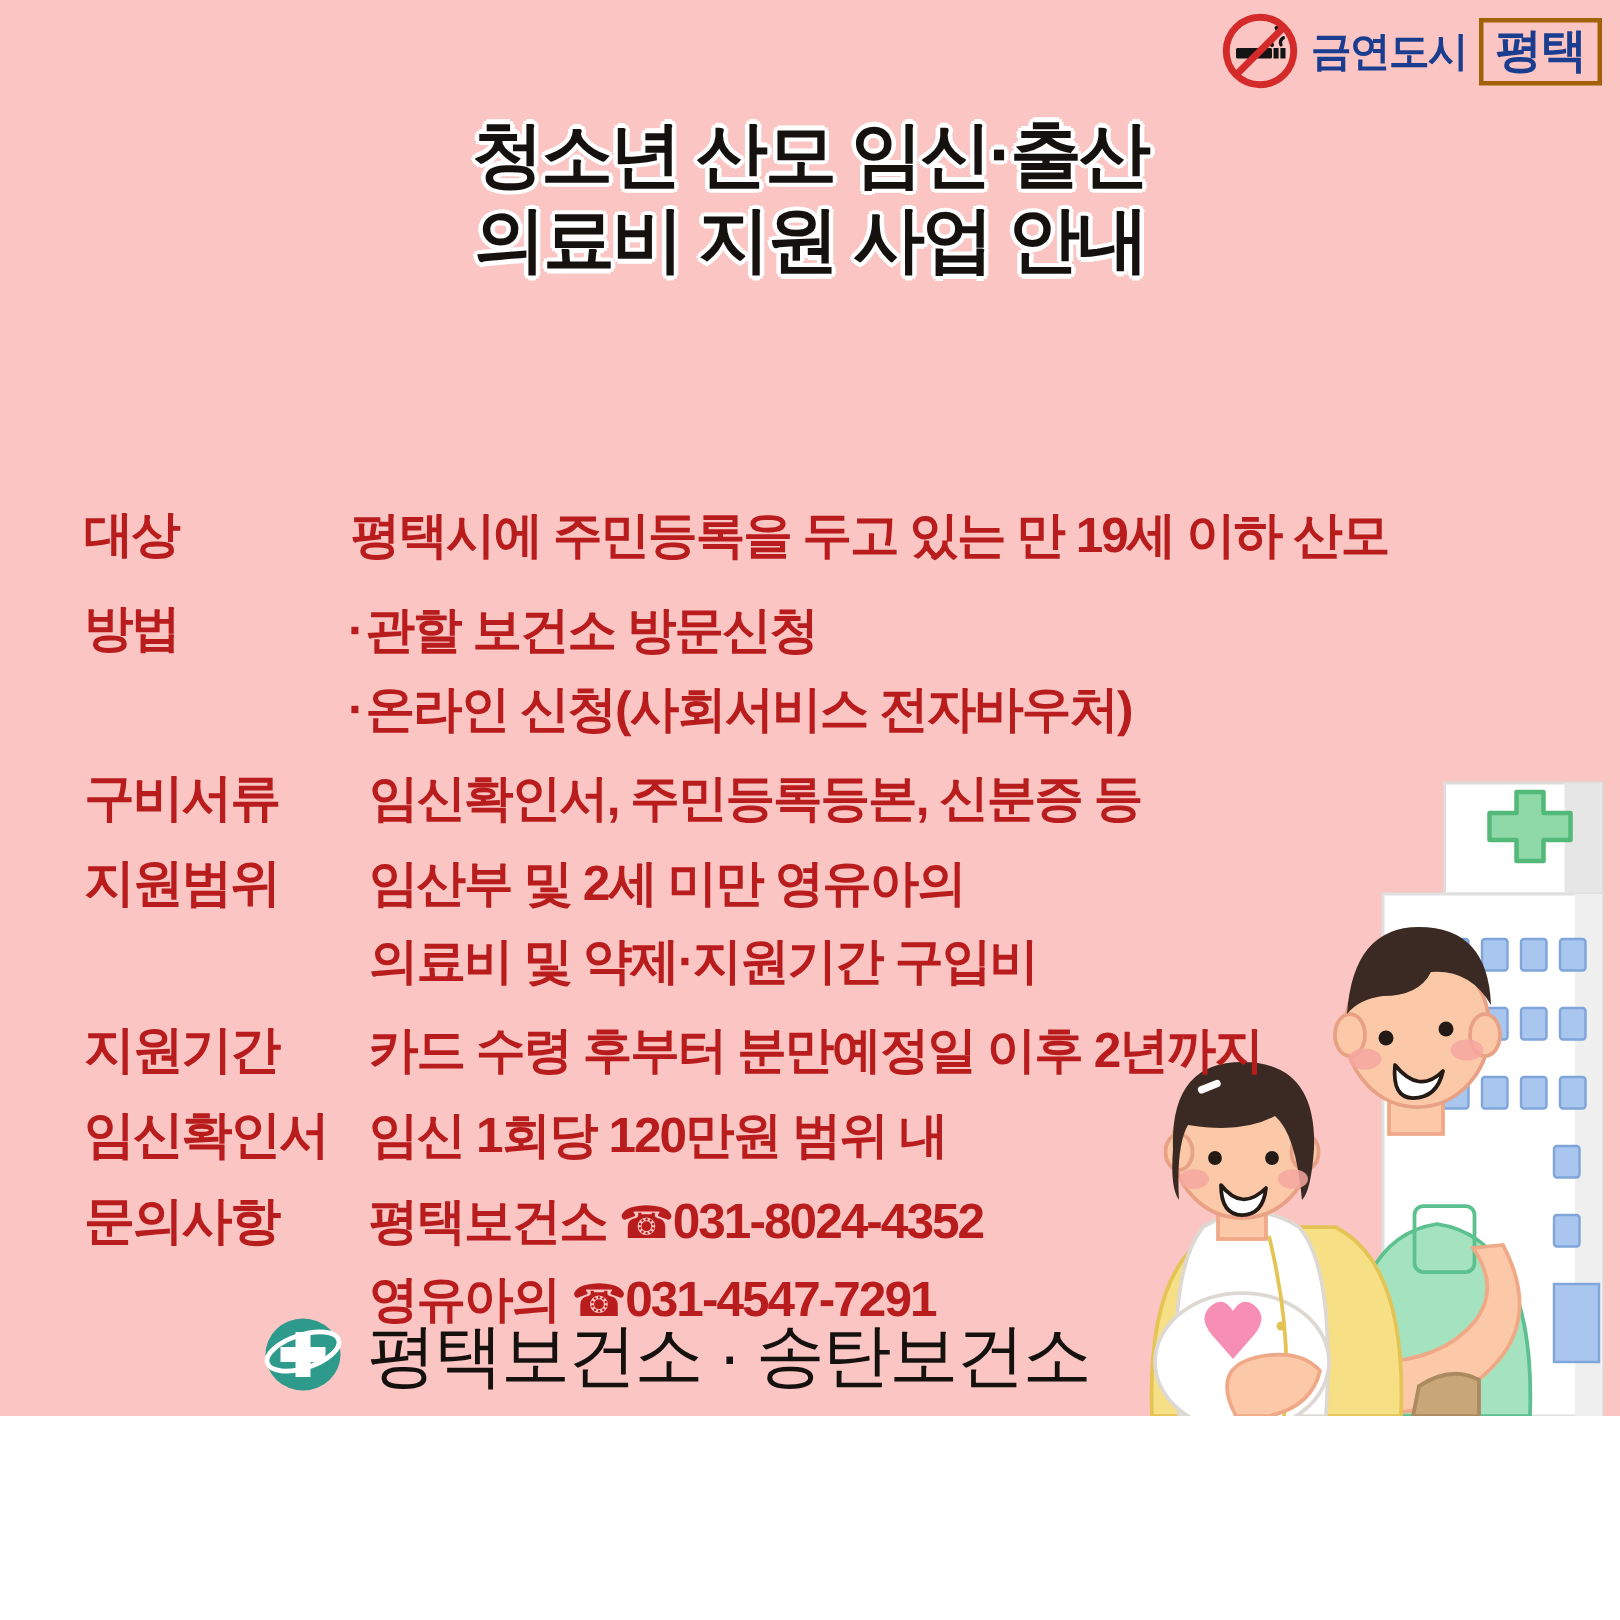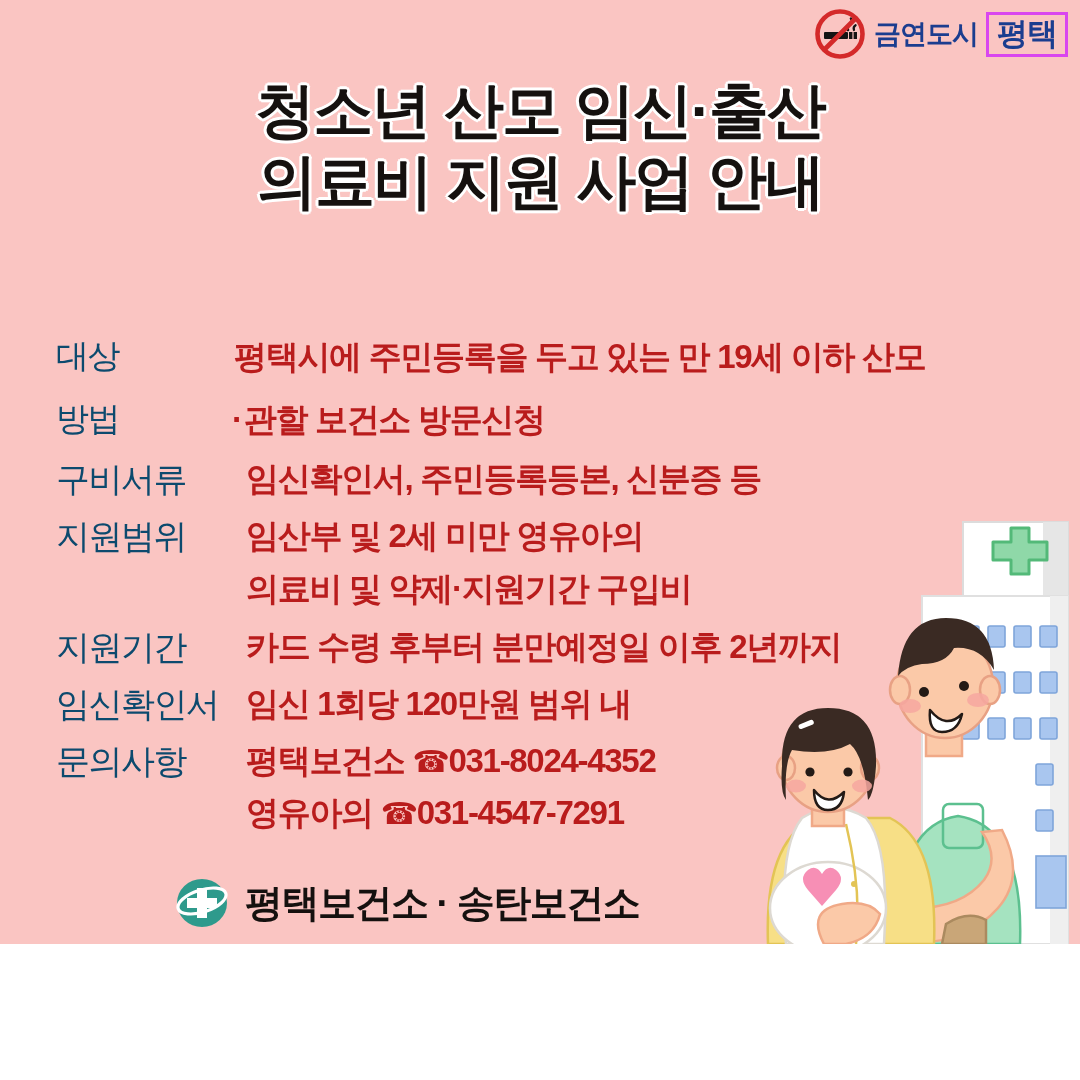--- a/index.html
+++ b/index.html
@@ -34,41 +34,41 @@
   #nosmoke-icon { display: block; }
   #city-logo .logo-text {
     font-size: 27px;
     font-weight: bold;
     color: #1b3d8f;
     letter-spacing: -1px;
     line-height: 1;
     white-space: nowrap;
   }
   #city-name-box {
-    border: 3px solid #d946ef;
+    border: 3px solid #a16207;
     padding: 3px 8px 5px 8px;
     font-size: 31px;
     font-weight: bold;
     color: #1b3d8f;
     line-height: 1;
     letter-spacing: -1px;
     white-space: nowrap;
   }
 
   
   #title-block {
     position: absolute;
     top: 76px;
     left: 0;
     width: 1080px;
     text-align: center;
     z-index: 30;
   }
   #title-block .title-line {
-    font-size: 60px;
+    font-size: 48px;
     font-weight: bold;
     color: #15110f;
     line-height: 1.18;
     letter-spacing: -2px;
     white-space: nowrap;
     text-shadow:
       2px 0 0 #ffffff, -2px 0 0 #ffffff, 0 2px 0 #ffffff, 0 -2px 0 #ffffff,
       2px 2px 0 #ffffff, -2px 2px 0 #ffffff, 2px -2px 0 #ffffff, -2px -2px 0 #ffffff,
       3px 0 0 #ffffff, -3px 0 0 #ffffff, 0 3px 0 #ffffff, 0 -3px 0 #ffffff;
   }
@@ -92,22 +92,22 @@
     z-index: 20;
   }
   .info-row {
     display: flex;
     align-items: flex-start;
     margin-bottom: 11px;
   }
   .info-label {
     flex: 0 0 160px;
     font-size: 33px;
-    font-weight: normal;
-    color: #0c4a6e;
+    font-weight: bold;
+    color: #b91c1c;
     letter-spacing: -1.5px;
     line-height: 1.24;
     white-space: nowrap;
   }
   .info-label.narrow { font-size: 34px; }
   .info-value {
     flex: 1 1 auto;
     font-size: 33px;
     font-weight: bold;
     color: #b91c1c;
@@ -143,22 +143,22 @@
   #footer {
     position: absolute;
     left: 175px;
     bottom: 14px;
     display: flex;
     align-items: center;
     gap: 16px;
     z-index: 30;
   }
   #footer .footer-text {
-    font-size: 38px;
-    font-weight: bold;
+    font-size: 46px;
+    font-weight: normal;
     color: #15110f;
     letter-spacing: -1.5px;
     line-height: 1;
     white-space: nowrap;
   }
 </style>
 </head>
 <body>
 
 <div id="poster">
@@ -264,20 +264,21 @@
 
     <div class="info-row row-daesang">
       <div class="info-label">대상</div>
       <div class="info-value">평택시에 주민등록을 두고 있는 만 19세 이하 산모</div>
     </div>
 
     <div class="info-row row-bangbeop">
       <div class="info-label">방법</div>
       <div class="info-value">
         <span class="bullet-line"><span class="bullet-dot">·</span><span>관할 보건소 방문신청</span></span>
+        <span class="bullet-line"><span class="bullet-dot">·</span><span>온라인 신청(사회서비스 전자바우처)</span></span>
       </div>
     </div>
 
     <div class="info-row row-gubi">
       <div class="info-label narrow">구비서류</div>
       <div class="info-value">임신확인서, 주민등록등본, 신분증 등</div>
     </div>
 
     <div class="info-row row-beomwi">
       <div class="info-label narrow">지원범위</div>

